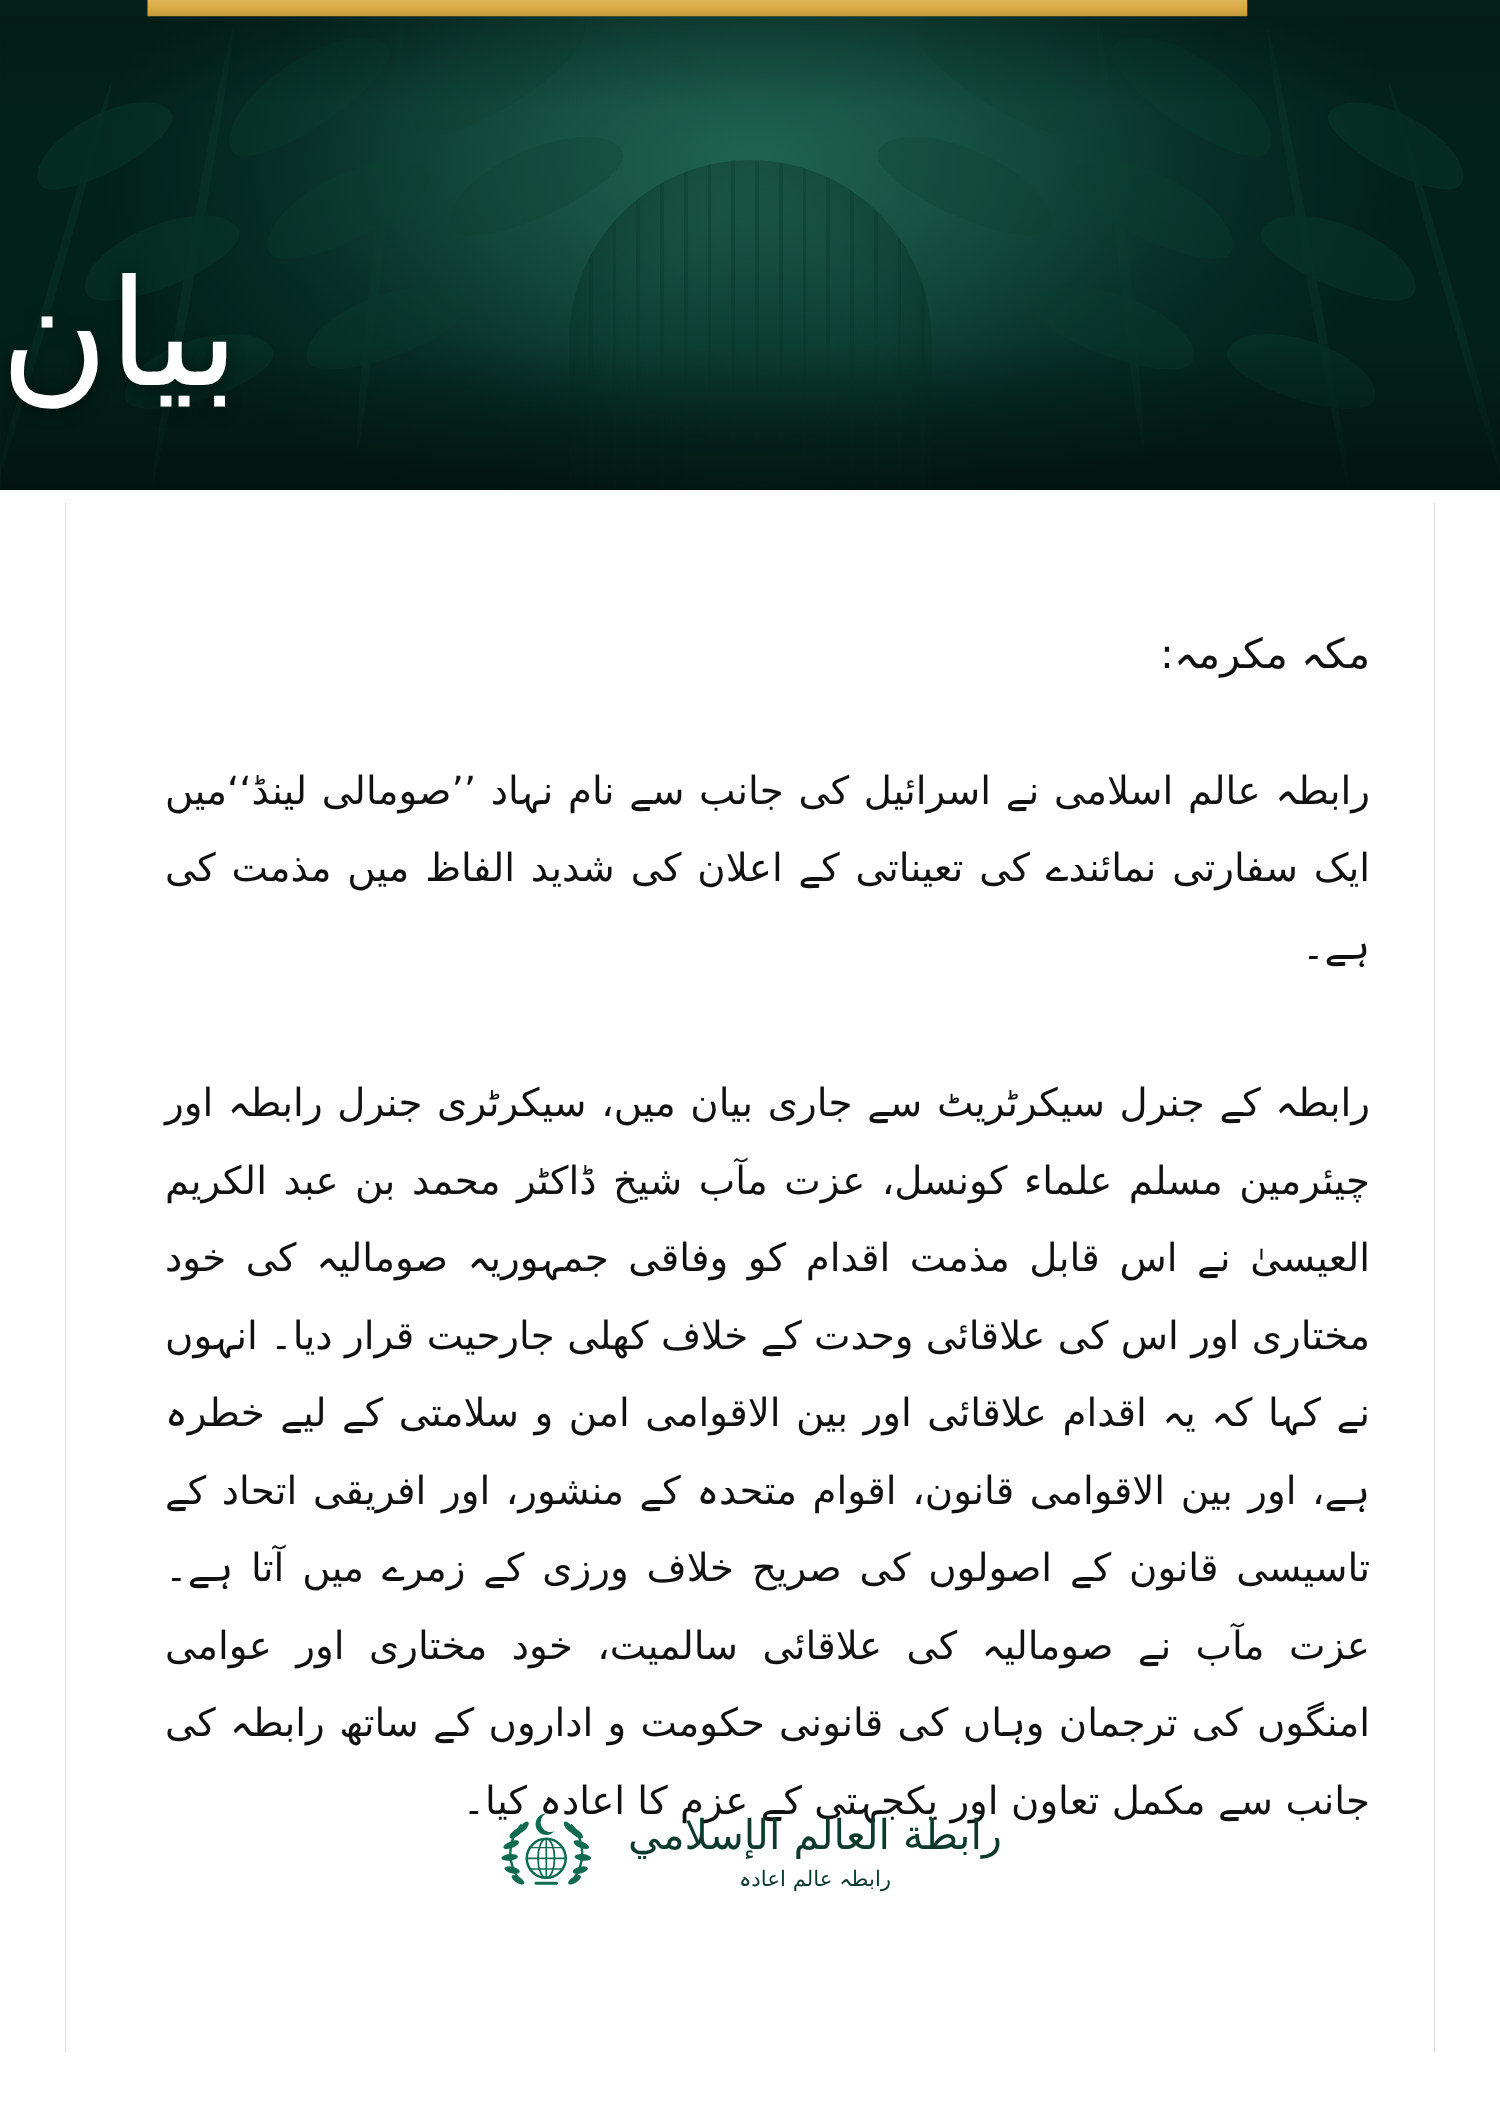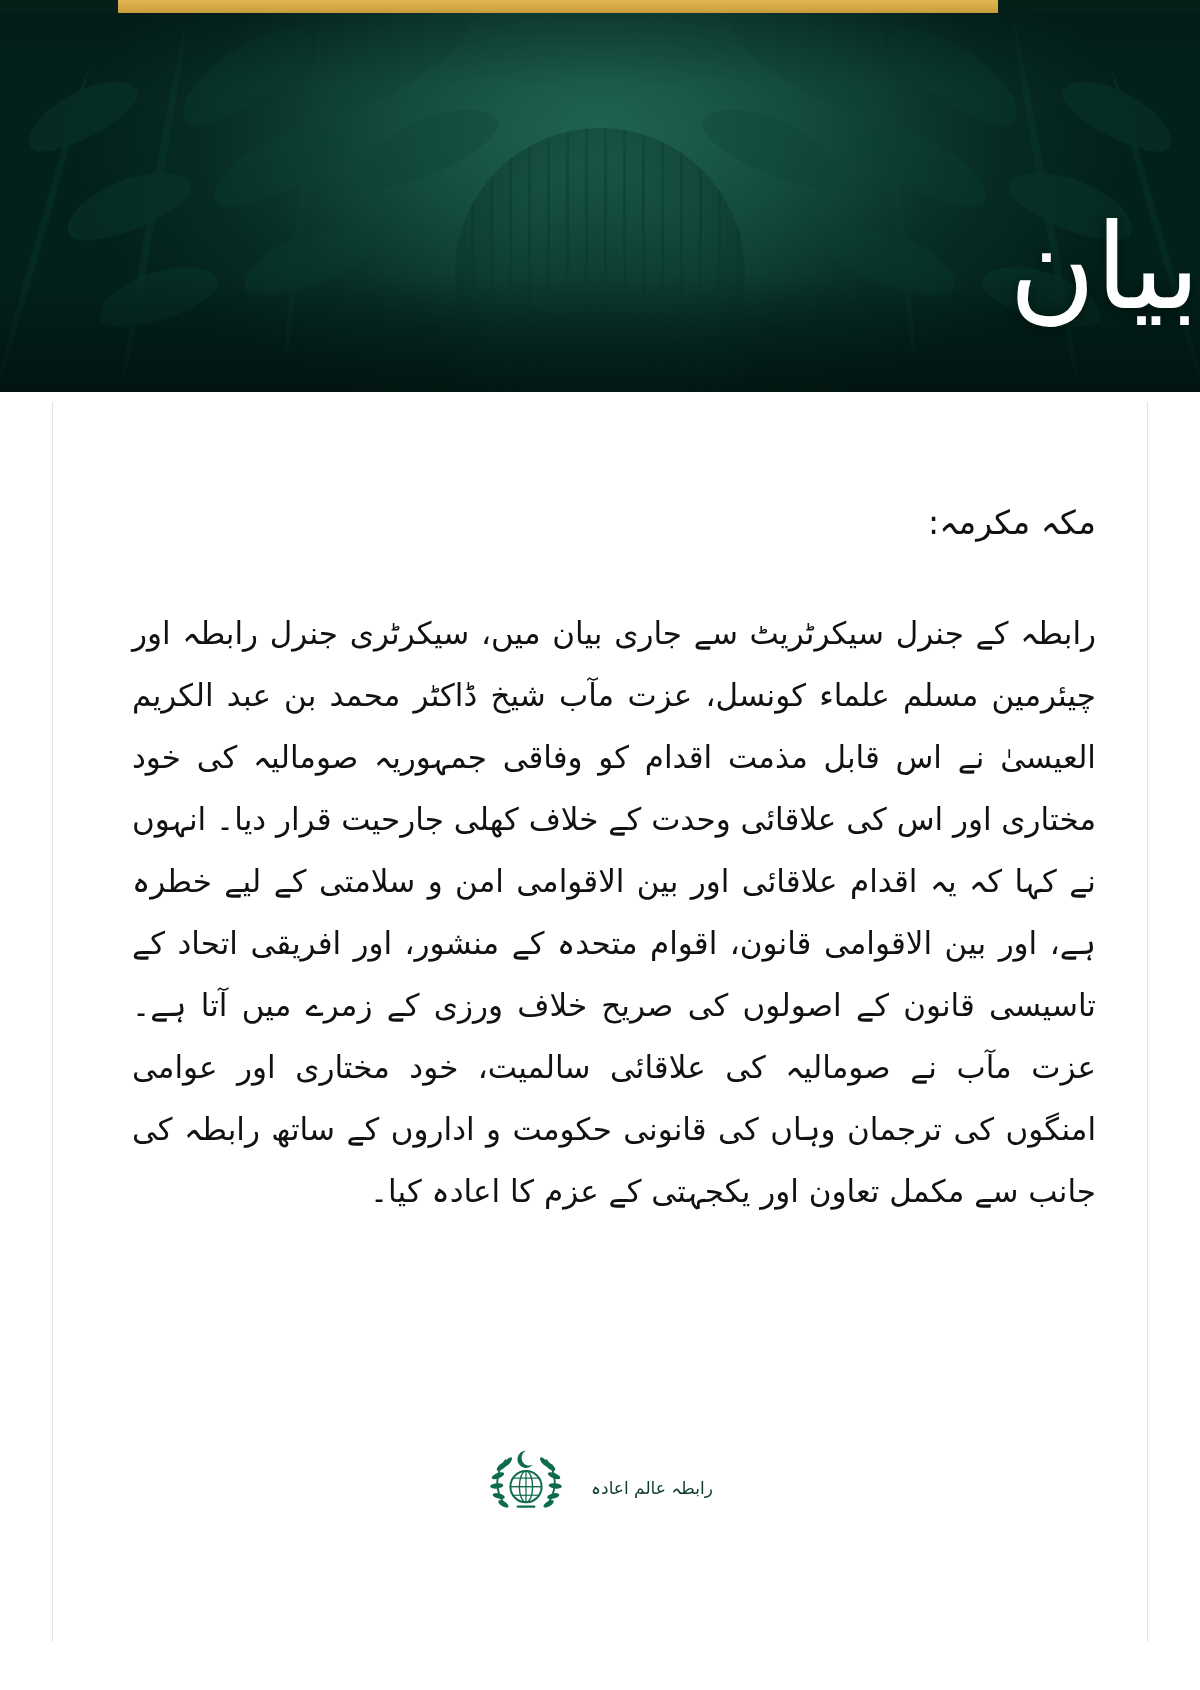--- a/index.html
+++ b/index.html
@@ -96,21 +96,21 @@
     background:
       radial-gradient(ellipse 620px 360px at 50% 30%, rgba(38,110,90,.35) 0%, rgba(10,50,40,0) 65%),
       linear-gradient(180deg, rgba(2,22,18,.55) 0%, rgba(2,22,18,0) 22%, rgba(2,22,18,0) 70%, rgba(1,16,13,.75) 100%);
     z-index: 4;
   }
   .hero-title {
     position: absolute;
     left: 0;
     top: 206px;
     width: 1200px;
-    text-align: right;
+    text-align: left;
     color: #ffffff;
     font-family: "DejaVu Sans", "Liberation Sans", sans-serif;
     font-size: 118px;
     line-height: 1.05;
     font-weight: 400;
     direction: rtl;
     z-index: 5;
     text-shadow: 0 2px 14px rgba(0,0,0,.45);
   }
 
@@ -258,27 +258,29 @@
 <div class="hero-dark-right"></div>
 
 <div class="sheet"></div>
 <div class="sheet-rule-left"></div>
 <div class="sheet-rule-right"></div>
 
 <div class="content">
 
   <p class="dateline">مکہ مکرمہ:</p>
 
+  <p class="para lead">رابطہ عالم اسلامی نے اسرائیل کی جانب سے نام نہاد ’’صومالی لینڈ‘‘میں ایک سفارتی نمائندے کی تعیناتی کے اعلان کی شدید الفاظ میں مذمت کی ہے۔</p>
 
   <p class="para">رابطہ کے جنرل سیکرٹریٹ سے جاری بیان میں، سیکرٹری جنرل رابطہ اور چیئرمین مسلم علماء کونسل، عزت مآب شیخ ڈاکٹر محمد بن عبد الکریم العیسیٰ نے اس قابل مذمت اقدام کو وفاقی جمہوریہ صومالیہ کی خود مختاری اور اس کی علاقائی وحدت کے خلاف کھلی جارحیت قرار دیا۔ انہوں نے کہا کہ یہ اقدام علاقائی اور بین الاقوامی امن و سلامتی کے لیے خطرہ ہے، اور بین الاقوامی قانون، اقوام متحدہ کے منشور، اور افریقی اتحاد کے تاسیسی قانون کے اصولوں کی صریح خلاف ورزی کے زمرے میں آتا ہے۔ عزت مآب نے صومالیہ کی علاقائی سالمیت، خود مختاری اور عوامی امنگوں کی ترجمان وہاں کی قانونی حکومت و اداروں کے ساتھ رابطہ کی جانب سے مکمل تعاون اور یکجہتی کے عزم کا اعادہ کیا۔</p>
 </div>
 
 <div class="footer">
 
   <div class="wordmark">
+    <div class="wordmark-ar">رابطة العالم الإسلامي</div>
     <div class="wordmark-ur">رابطہ عالم اعادہ</div>
   </div>
 
   <svg class="emblem" viewBox="0 0 100 100">
 
     <g fill="none" stroke="#0f6b4f" stroke-width="2.4" stroke-linecap="round">
       <path d="M24,22 C10,38 9,62 24,80"></path>
       <path d="M76,22 C90,38 91,62 76,80"></path>
     </g>
     <g fill="#0f6b4f">

